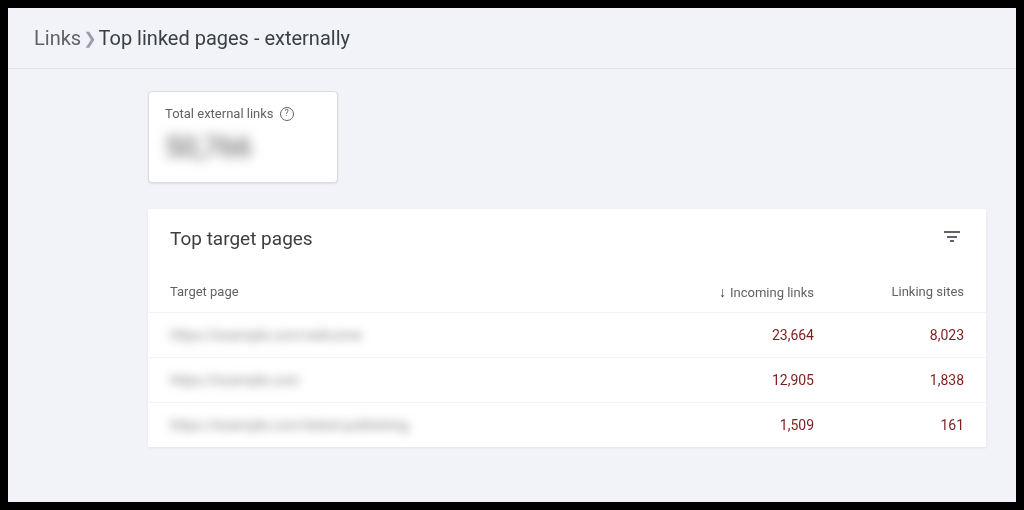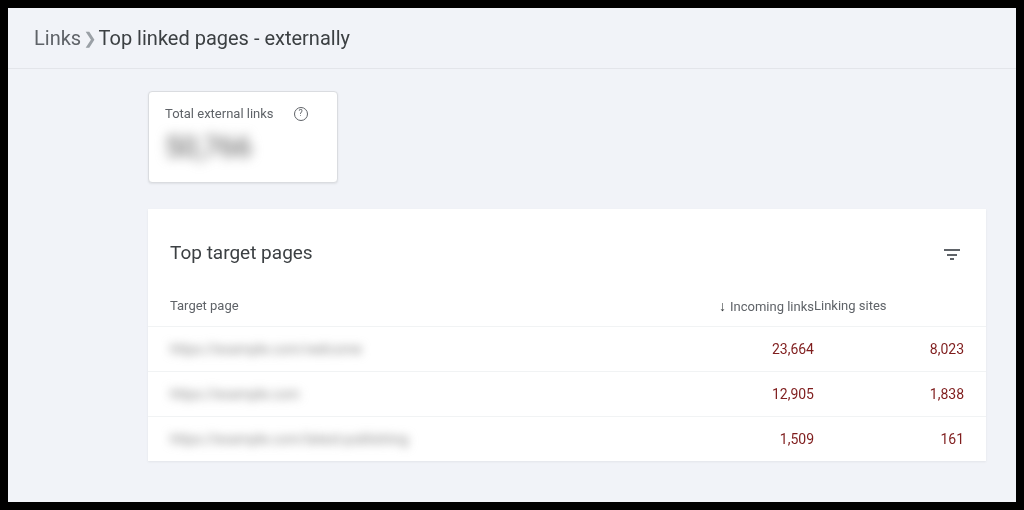--- a/index.html
+++ b/index.html
@@ -48,21 +48,21 @@
       background: #fff;
       border: 1px solid #dadce0;
       border-radius: 4px;
       width: 190px;
       padding: 14px 16px 18px 16px;
       box-shadow: 0 1px 2px rgba(60,64,67,0.1);
     }
     .stat-label-row {
       display: flex;
       align-items: center;
-      gap: 20px;
+      gap: 6px;
       color: #5f6368;
       font-size: 13px;
     }
     .help-icon {
       width: 14px;
       height: 14px;
       border: 1.2px solid #5f6368;
       border-radius: 50%;
       display: inline-flex;
       align-items: center;
@@ -80,23 +80,23 @@
       letter-spacing: -1px;
     }
     .table-card {
       background: #fff;
       margin-top: 26px;
       width: 838px;
       box-shadow: 0 1px 2px rgba(60,64,67,0.08);
     }
     .table-header {
       display: flex;
-      align-items: flex-end;
+      align-items: flex-start;
       justify-content: space-between;
-      padding: 32px 22px 14px 22px;
+      padding: 18px 22px 14px 22px;
     }
     .table-title {
       color: #3c4043;
       font-size: 19px;
       font-weight: 400;
     }
     .filter-icon {
       display: flex;
       flex-direction: column;
       align-items: center;
@@ -122,20 +122,21 @@
     .col-incoming {
       width: 150px;
       text-align: right;
       display: flex;
       justify-content: flex-end;
       align-items: center;
       gap: 4px;
     }
     .col-linking {
       width: 150px;
+      text-align: right;
     }
     .sort-arrow {
       font-size: 14px;
       color: #3c4043;
     }
     .row {
       display: flex;
       align-items: center;
       padding: 14px 22px;
       border-top: 1px solid #f1f3f4;

